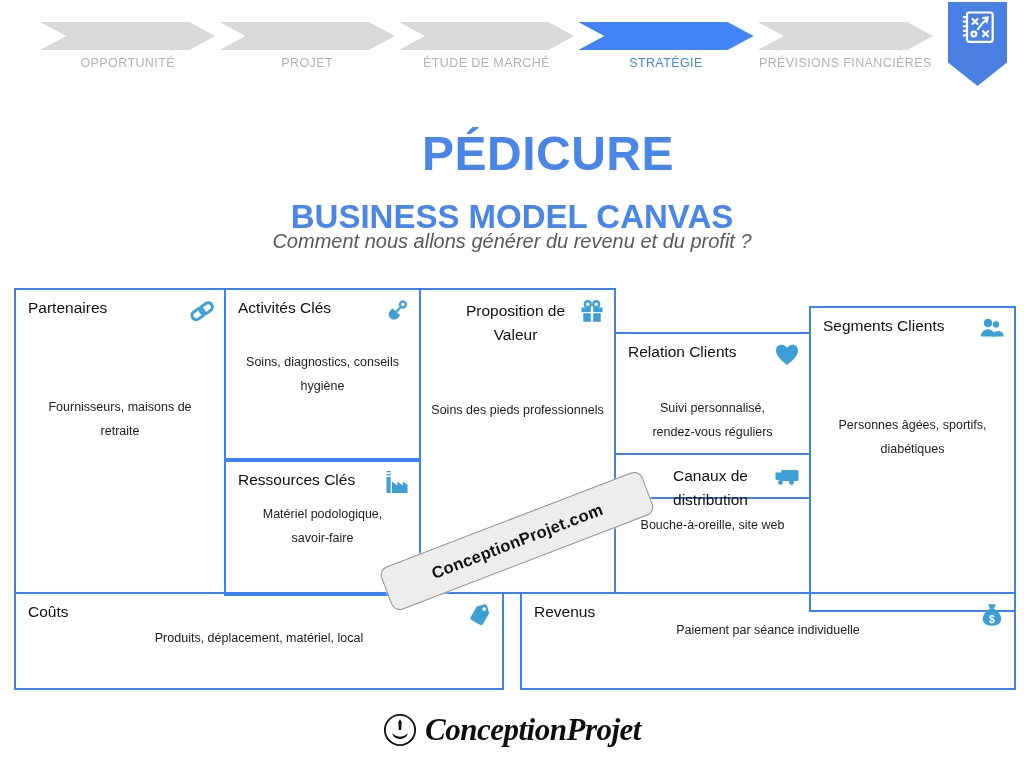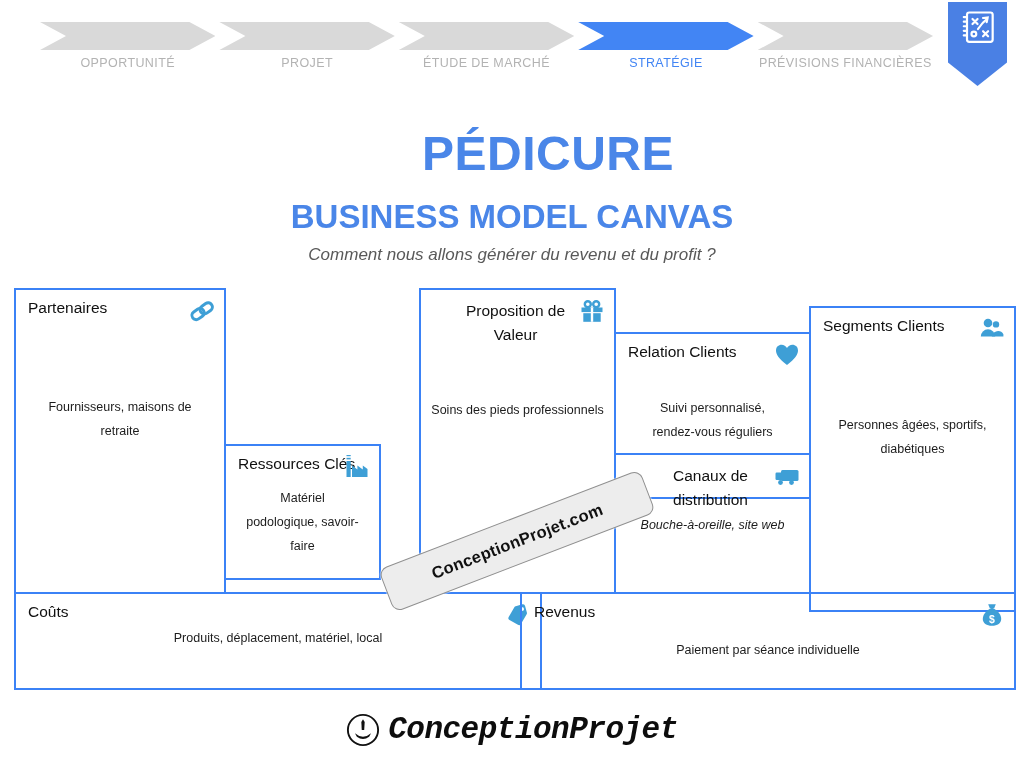--- a/index.html
+++ b/index.html
@@ -18,58 +18,58 @@
   .process-labels span.active { color:#4285f4; }
   
   .badge { position:absolute; left:948px; top:2px; width:59px; height:84px; background:#4a80e4;
     clip-path:polygon(0 0, 100% 0, 100% 72%, 50% 100%, 0 72%); display:flex; justify-content:center; }
   .badge svg { margin-top:5px; }
   
   .title-main { position:absolute; left:0; top:126px; width:100%; text-align:center;
     font-size:48px; font-weight:bold; color:#4a86e8; letter-spacing:.5px;padding-left:36px; }
   .title-sub { position:absolute; left:0; top:198px; width:100%; text-align:center;
     font-size:33px; font-weight:bold; color:#4a86e8; }
-  .tagline { position:absolute; left:0; top:245px; width:100%; text-align:center;
-    font-size:17px; font-style:italic; color:#595959; }
+  .tagline { position:absolute; left:0; top:230px; width:100%; text-align:center;
+    font-size:20px; font-style:italic; color:#595959; }
   
   .canvas { position:absolute; left:14px; top:288px; width:1000px; height:400px; }
   .panel { position:absolute; border:2px solid #3b82f6; box-sizing:border-box; background:transparent; }
   .p-title { position:absolute; top:9px; left:12px; font-size:15.5px; color:#101010; }
   .p-title.centered { left:30px; right:34px; text-align:center; line-height:1.55; }
   .p-icon { position:absolute; top:8px; right:9px; width:26px; height:26px; }
   .p-body { position:absolute; left:0; right:0; text-align:center; font-size:12.5px;
     line-height:24px; color:#1c1c1c; }
   #panel-partenaires { left:0;   top:0;   width:212px; height:306px; }
   #panel-activites   { left:210px; top:0;   width:197px; height:172px; }
-  #panel-ressources  { left:210px; top:156px; width:157px; height:136px; }
+  #panel-ressources  { left:210px; top:172px; width:197px; height:136px; }
   #panel-proposition { left:405px; top:0;   width:197px; height:306px; }
   #panel-relation    { left:600px; top:0;   width:197px; height:167px;margin-top:44px; }
   #panel-canaux      { left:600px; top:165px; width:197px; height:141px; }
   #panel-segments    { left:795px; top:0;   width:207px; height:306px;margin-top:18px; }
-  #panel-couts       { left:0;   top:304px; width:528px; height:98px; }
+  #panel-couts       { left:0;   top:304px; width:490px; height:98px; }
   #panel-revenus     { left:506px; top:304px; width:496px; height:98px; }
   #panel-partenaires .p-body { top:105px; padding:0 12px; }
   #panel-activites   .p-body { top:60px;  left:10px; right:10px; }
   #panel-ressources  .p-body { top:40px;  left:18px; right:18px; }
   #panel-proposition .p-body { top:108px; padding:0 10px; }
   #panel-relation    .p-body { top:62px;  left:24px; right:24px; }
-  #panel-canaux      .p-body { top:58px;  padding:0 2px;font-style:italic; }
+  #panel-canaux      .p-body { top:58px;  padding:0 2px; }
   #panel-segments    .p-body { top:105px; left:14px; right:14px; }
   #panel-couts       .p-body { top:32px; }
-  #panel-revenus     .p-body { top:44px; }
+  #panel-revenus     .p-body { top:24px; }
   
   .watermark { position:absolute; left:377px; top:518px; width:278px; height:44px; z-index:6;
     background:#ededed; border:1.5px solid #8f8f8f; border-radius:9px;
     transform:rotate(-21deg); display:flex; align-items:center; justify-content:center;
     font-size:16.5px; font-weight:bold; color:#101010; letter-spacing:.3px;
     box-shadow:0 0 0 1px rgba(255,255,255,.4); }
   
   .footer { position:absolute; left:0; top:712px; width:100%; display:flex;
     align-items:center; justify-content:center; gap:8px; }
-  .brand-text { font-family:Liberation Mono, monospace; font-style:italic; font-weight:bold;
+  .brand-text { font-family:Liberation Serif, serif; font-style:italic; font-weight:bold;
     font-size:31px; color:#0d0d0d; letter-spacing:-.5px;text-align:right; }
 </style>
 </head>
 <body>
 
 <div class="process-bar">
   <div class="chevron"></div>
   <div class="chevron"></div>
   <div class="chevron"></div>
   <div class="chevron active"></div>
@@ -107,20 +107,31 @@
     <div class="p-title">Partenaires</div>
     <svg class="p-icon" viewBox="0 0 26 26">
       <g transform="rotate(-35 13 13)" fill="none" stroke="#3E9FD6" stroke-width="3">
         <rect x="1.5" y="9" width="13" height="8.5" rx="4.2"></rect>
         <rect x="11.5" y="9" width="13" height="8.5" rx="4.2"></rect>
       </g>
     </svg>
     <div class="p-body">Fournisseurs, maisons de retraite</div>
   </div>
 
+  <div class="panel" id="panel-activites">
+    <div class="p-title">Activités Clés</div>
+    <svg class="p-icon" viewBox="0 0 26 26">
+      <g transform="rotate(42 13 13)" fill="#3E9FD6">
+        <circle cx="13" cy="4.2" r="2.9" fill="none" stroke="#3E9FD6" stroke-width="2.2"></circle>
+        <rect x="11.9" y="6.5" width="2.2" height="7.5"></rect>
+        <path d="M7.8 14 h10.4 v3.6 a5.2 5.2 0 0 1 -10.4 0 z"></path>
+      </g>
+    </svg>
+    <div class="p-body">Soins, diagnostics, conseils hygiène</div>
+  </div>
 
   <div class="panel" id="panel-ressources">
     <div class="p-title">Ressources Clés</div>
     <svg class="p-icon" viewBox="0 0 26 26">
       <g fill="#3E9FD6">
         <rect x="2.5" y="7" width="4.2" height="16"></rect>
         <rect x="2.5" y="3.8" width="4.2" height="1.6"></rect>
         <rect x="2.5" y="1" width="4.2" height="1.2"></rect>
         <path d="M8 23 V11.5 l5.4 4 V11.5 l5.4 4 V11.5 l4.7 3.5 V23 z"></path>
       </g>

